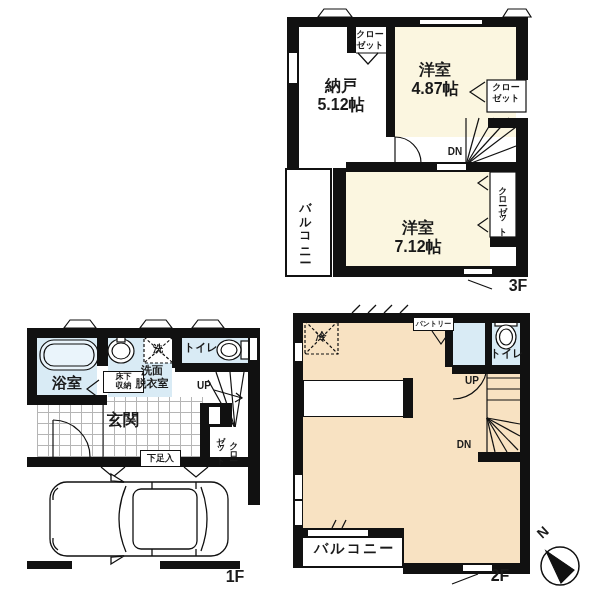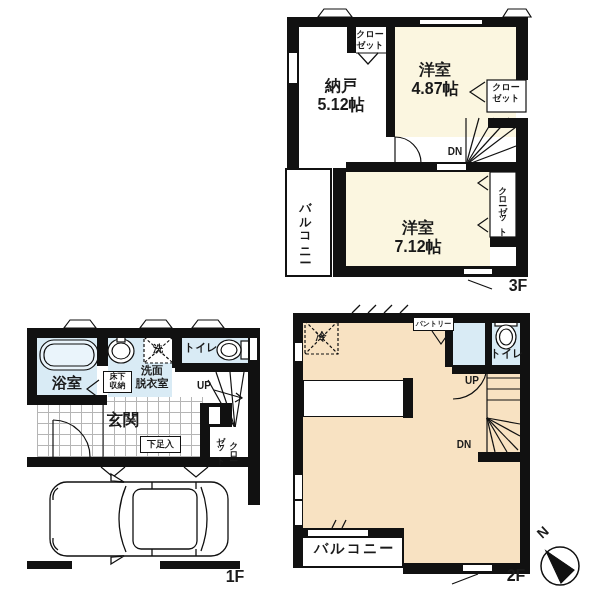--- a/index.html
+++ b/index.html
@@ -228,25 +228,25 @@
   <div class="box" style="left:303px;top:380px;width:101px;height:37px;z-index:2"></div>
   <div class="w" style="left:403px;top:378px;width:10px;height:40px"></div>
   <div class="thin" style="left:300px;top:528px;width:104px;height:40px"></div>
   <div class="w" style="left:300px;top:528px;width:104px;height:10px"></div>
   <div class="winH" style="left:308px;top:529px;width:60px;height:8px"></div>
   <div class="winV" style="left:294px;top:343px;width:9px;height:18px"></div>
   <div class="winV" style="left:294px;top:475px;width:9px;height:24px"></div>
   <div class="winV" style="left:294px;top:501px;width:9px;height:24px"></div>
   <div class="winH" style="left:463px;top:564px;width:29px;height:8px"></div>
 
-  <div class="box" style="left:103px;top:371px;width:29px;height:22px;font-size:8px;font-weight:700">
+  <div class="box" style="left:103px;top:371px;width:41px;height:22px;font-size:8px;font-weight:700">
     <span><span>床下</span><br>
           <span>収納</span></span>
   </div>
-  <div class="box" style="left:140px;top:436px;width:41px;height:17px;font-size:9px;font-weight:700">
+  <div class="box" style="left:140px;top:450px;width:41px;height:17px;font-size:9px;font-weight:700">
     <span>下足入</span>
   </div>
   <div class="box" style="left:413px;top:317px;width:41px;height:14px;font-size:7px;font-weight:700">
     <span>パントリー</span>
   </div>
 
   <div class="lbl" style="left:311px;top:76px;width:60px;font-size:16px">
     <span>納戸</span><br>
     <span>5.12帖</span>
   </div>
@@ -282,16 +282,16 @@
   <div class="lbl" style="left:101px;top:410px;width:44px;font-size:16px">玄関</div>
   <div class="lbl vlbl" style="left:228px;top:429px;height:32px;font-size:9px;font-weight:700">クロー</div>
   <div class="lbl vlbl" style="left:215px;top:429px;height:32px;font-size:9px;font-weight:700">ゼット</div>
   <div class="lbl" style="left:218px;top:567px;width:34px;font-size:16px;font-weight:700">1F</div>
 
   <div class="lbl" style="left:313px;top:330px;width:16px;font-size:11px;font-weight:700">冷</div>
   <div class="lbl" style="left:490px;top:347px;width:32px;font-size:11px;font-weight:700">トイレ</div>
   <div class="lbl" style="left:462px;top:375px;width:20px;font-size:10px;font-weight:700">UP</div>
   <div class="lbl" style="left:453px;top:439px;width:22px;font-size:10px;font-weight:700">DN</div>
   <div class="lbl" style="left:314px;top:540px;width:80px;font-size:14px;letter-spacing:2px">バルコニー</div>
-  <div class="lbl" style="left:499px;top:566px;width:34px;font-size:16px;font-weight:700">2F</div>
+  <div class="lbl" style="left:483px;top:566px;width:34px;font-size:16px;font-weight:700">2F</div>
 
   <div class="lbl" style="left:533px;top:524px;width:20px;font-size:14px;font-weight:700;transform:rotate(-42deg)">N</div>
 </div>
 
 </body></html>

